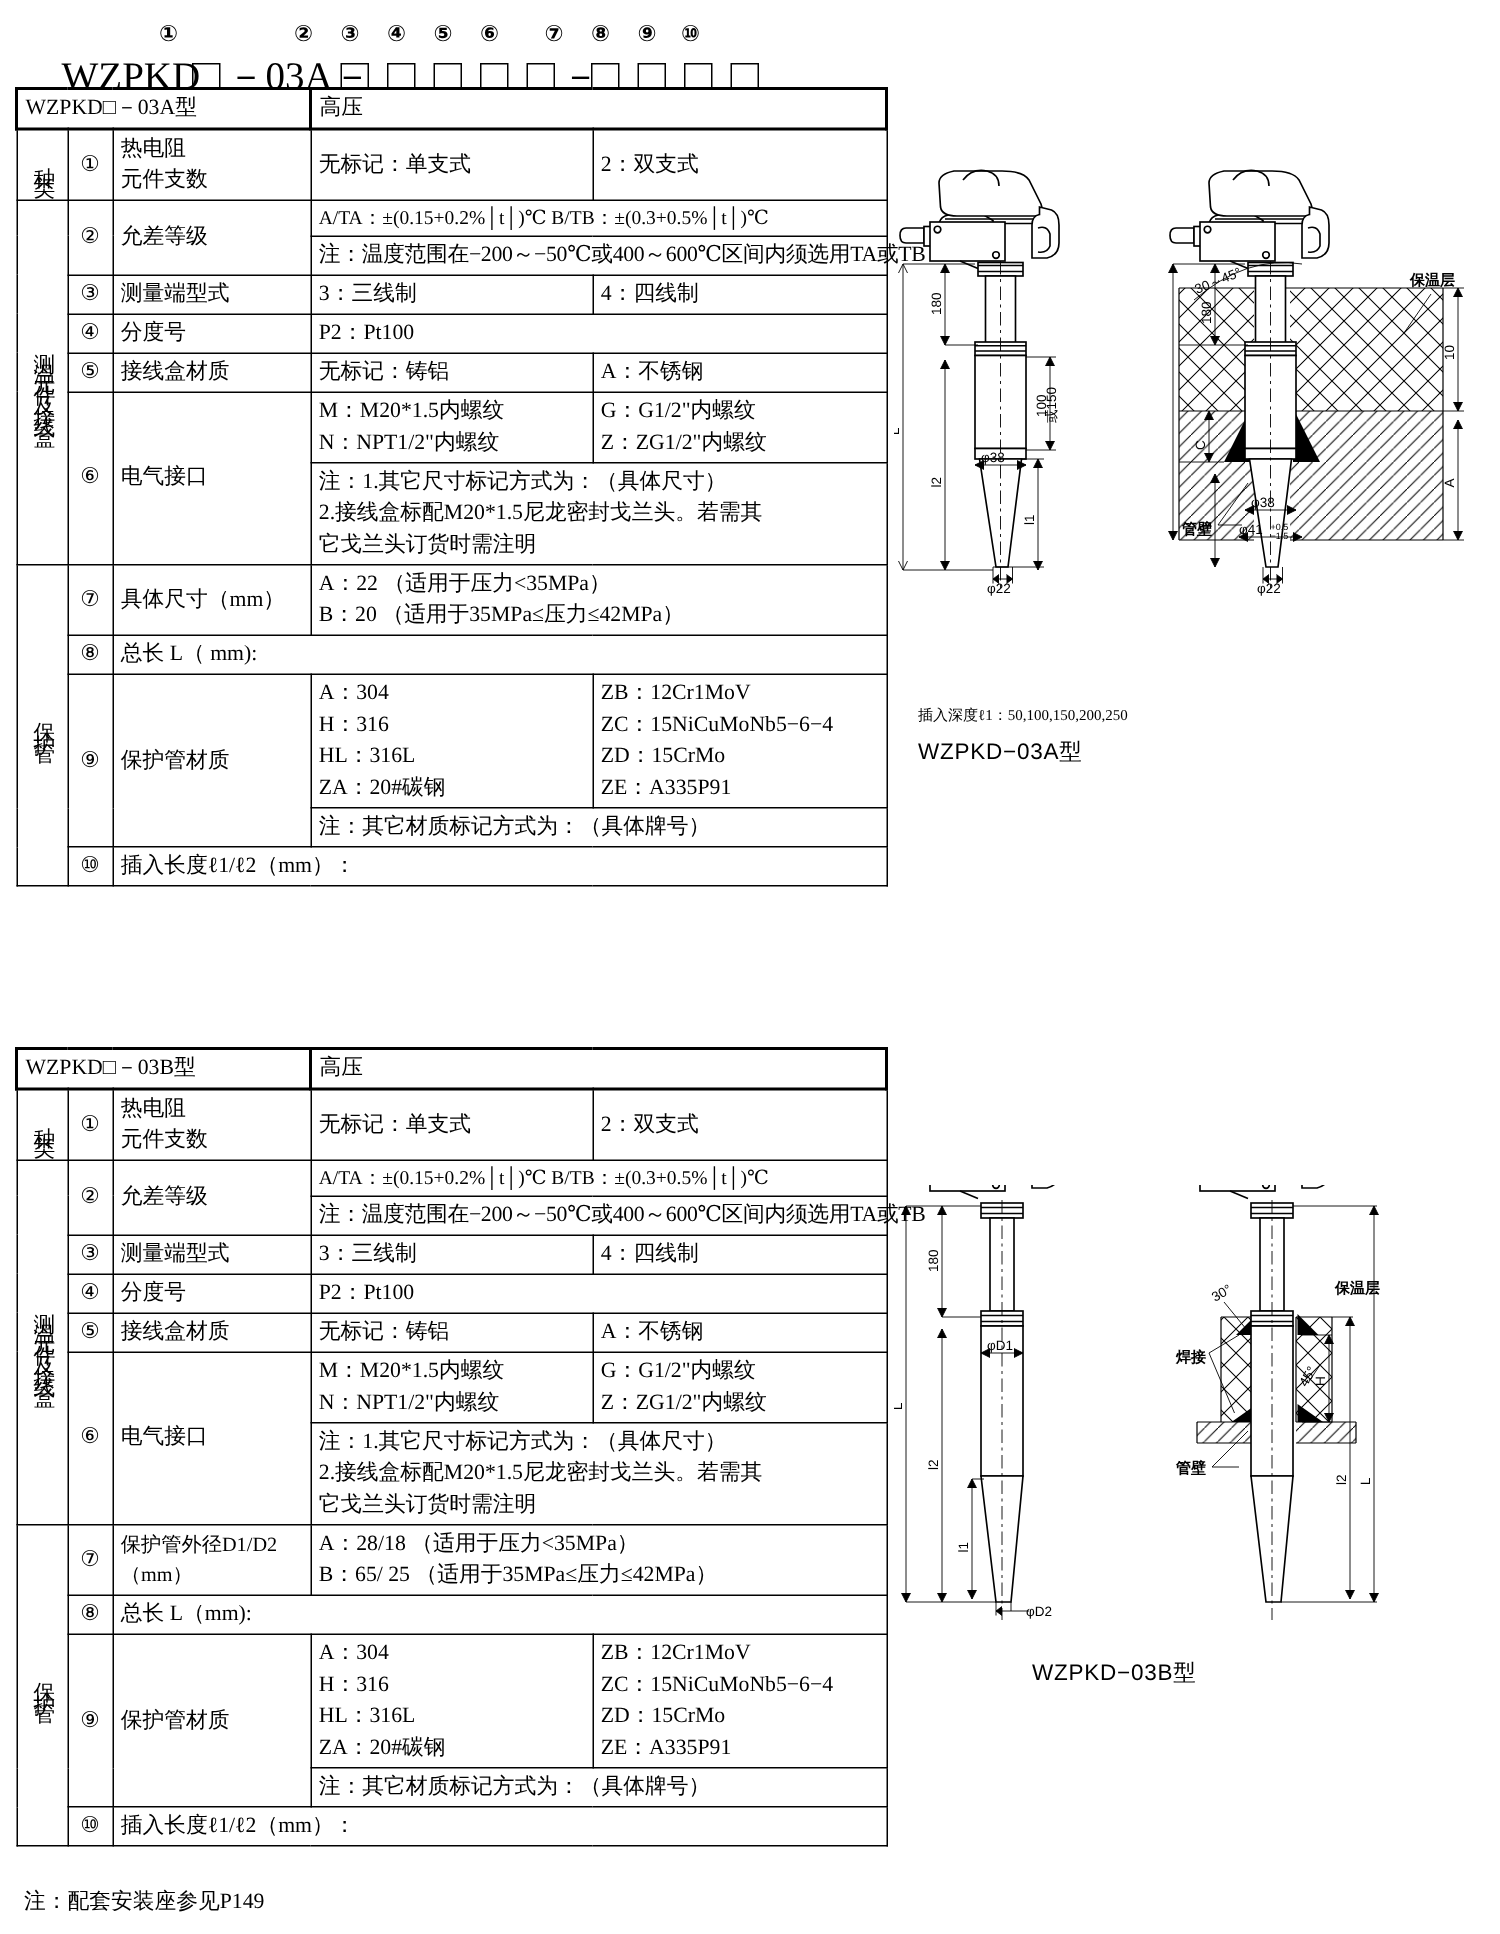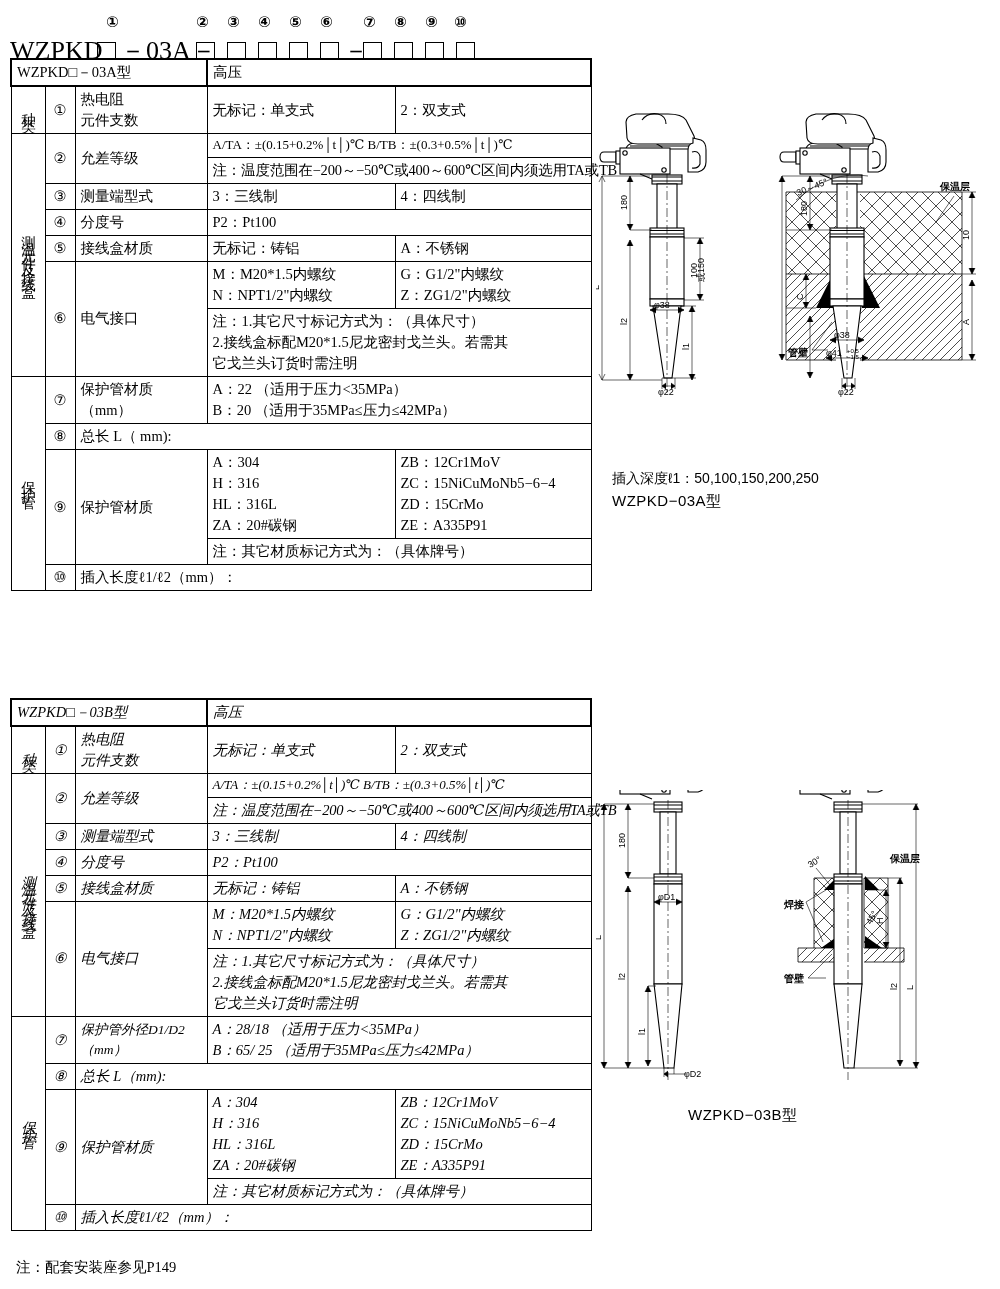--- a/index.html
+++ b/index.html
@@ -17,21 +17,21 @@
   .codehdr{position:relative;width:580px;}
   .circrow{height:22px;position:relative;}
   .circ{
     position:absolute;top:0;
     font-size:15px;line-height:20px;font-weight:bold;
     font-family:"DejaVu Sans",sans-serif;
   }
   .codeline{
     position:relative;height:34px;
     font-size:26px;line-height:34px;
-    letter-spacing:0px;white-space:nowrap;
+    letter-spacing:0px;white-space:nowrap;margin-left:31px;
   }
   .codeline .txt{position:absolute;top:0;left:4px;font-family:"Liberation Serif",serif;}
   .sq{
     position:absolute;top:8px;width:19px;height:19px;
     border:1.6px solid #000;box-sizing:border-box;
   }
   .dash{position:absolute;top:0;font-size:26px;line-height:34px;}
 
   
   table.spec{
@@ -59,22 +59,22 @@
   }
   .numcell{width:30px;text-align:center;font-size:15px;font-family:"DejaVu Sans",sans-serif;}
   .namecell{width:132px;}
   .small{font-size:11.5px;letter-spacing:-0.2px;}
   .tight{line-height:1.35;}
   .nowrap{white-space:nowrap;}
   .typehdr{font-size:16px;}
 
   
   .drawcap{
-    font-family:Liberation Sans, sans-serif;
-    font-size:14px;
+    font-family:Liberation Serif, serif;
+    font-size:10px;
   }
   .drawcap.model{
     font-family:"Liberation Sans","DejaVu Sans",sans-serif;
     font-size:15px;letter-spacing:0.5px;
   }
   .note{
     font-size:14.5px;
     font-family:"Liberation Serif","DejaVu Serif",serif;
   }
   svg{display:block;}
@@ -200,21 +200,21 @@
             <div>2.接线盒标配M20*1.5尼龙密封戈兰头。若需其</div>
             <div>它戈兰头订货时需注明</div>
           </td>
         </tr>
 
         <tr>
           <td class="vlabel" rowspan="5">
             <span>保护管</span>
           </td>
           <td class="numcell">⑦</td>
-          <td class="namecell">保护管材质（mm）</td>
+          <td class="namecell">具体尺寸（mm）</td>
           <td colspan="2" class="tight">
             <div>A：22  （适用于压力&lt;35MPa）</div>
             <div>B：20  （适用于35MPa≤压力≤42MPa）</div>
           </td>
         </tr>
 
         <tr>
           <td class="numcell">⑧</td>
           <td colspan="3">总长 L（  mm):</td>
         </tr>
@@ -492,21 +492,21 @@
       <span class="sq" style="left:279px;"></span>
       <span class="sq" style="left:310px;"></span>
       <span class="dash" style="left:333px;">－</span>
       <span class="sq" style="left:353px;"></span>
       <span class="sq" style="left:384px;"></span>
       <span class="sq" style="left:415px;"></span>
       <span class="sq" style="left:446px;"></span>
     </div>
   </div>
 
-  <div class="block" style="left:10px;top:698px;font-style:italic;">
+  <div class="block" style="left:10px;top:698px;">
     <table class="spec">
       <colgroup>
         <col style="width:34px">
           <col style="width:30px">
           <col style="width:132px">
         <col style="width:188px">
           <col style="width:196px">
       </colgroup>
       <tbody>
         <tr>

